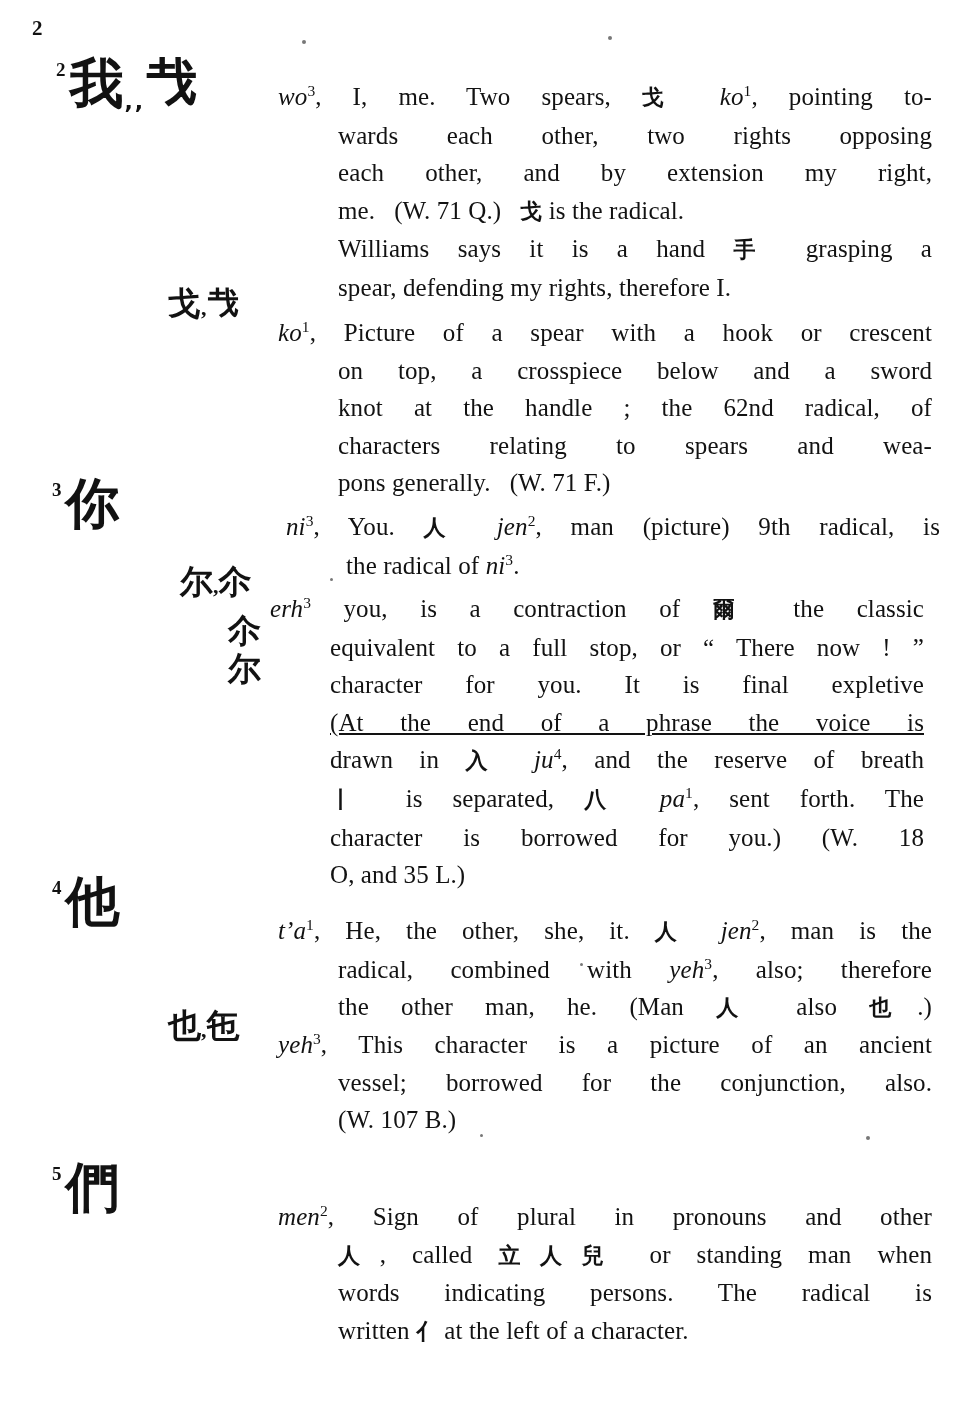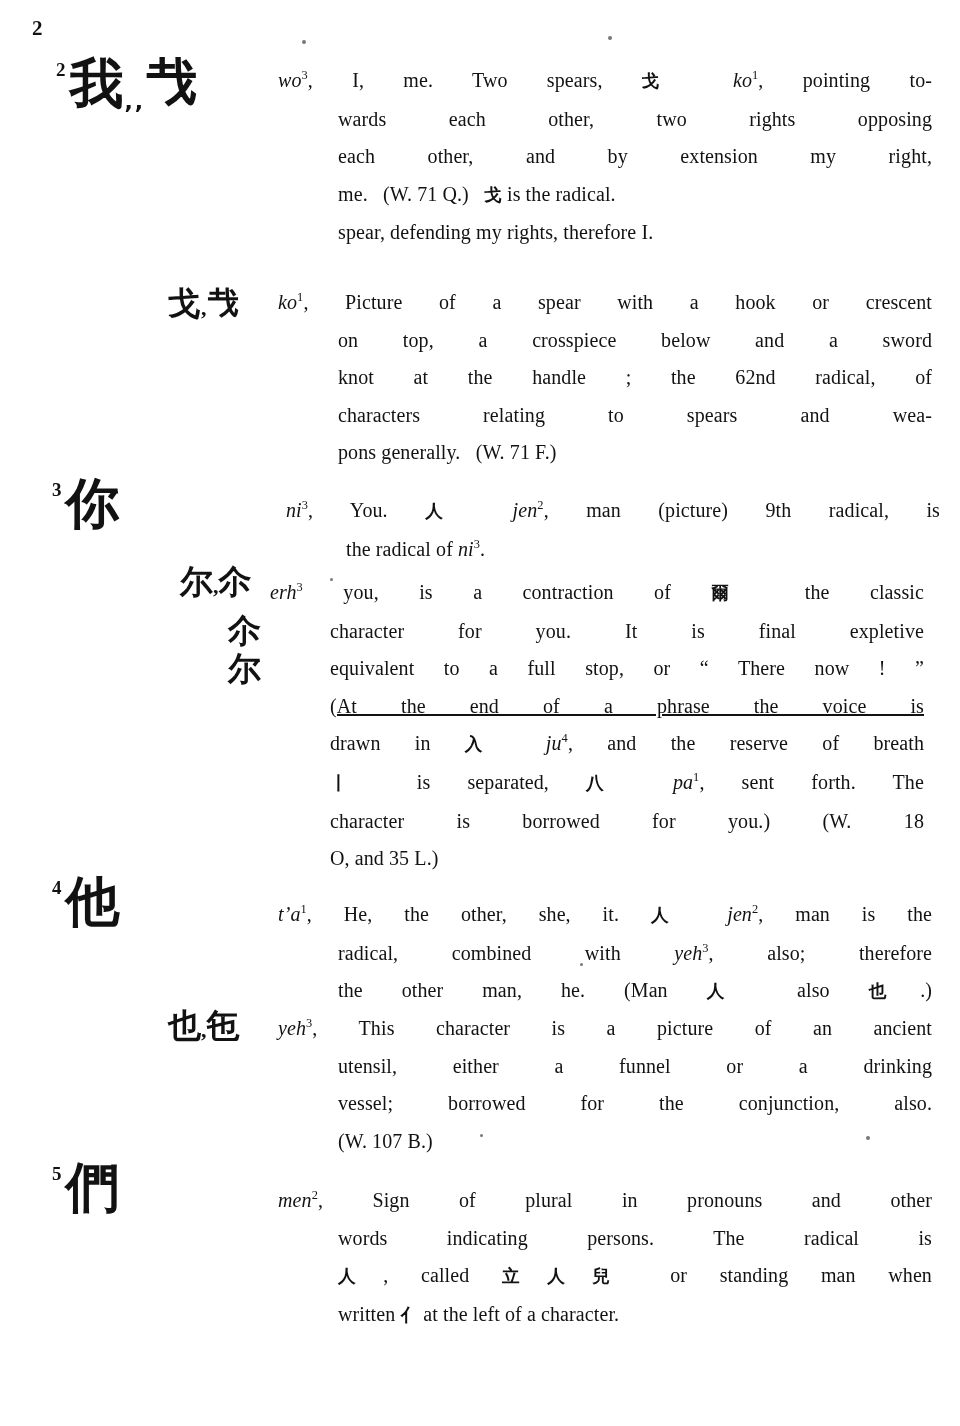--- a/index.html
+++ b/index.html
@@ -84,25 +84,26 @@
     font-family: "DejaVu Sans", sans-serif;
     font-weight: bold;
     font-size: 33px;
     line-height: 1.16;
     text-align: center;
   }
 
   
   .para {
     position: absolute;
-    font-size: 20px;
+    font-size: 25px;
     line-height: 37.6px;
     text-align: justify;
     text-justify: inter-word;
     letter-spacing: 0.1px;
+    margin-top: 16px;
   }
   .para .ln {
     display: block;
     white-space: pre;
   }
   
   .para .jn {
     display: block;
     text-align: justify;
     text-align-last: justify;
@@ -144,28 +145,29 @@
       <span class="head-char">𢦐</span>
       <span class="head-char" style="font-size:22px; padding-top:34px;">,</span>
       <span class="head-char">𢦏</span>
     </div>
 
     <div class="para" style="left:278px; top:62px; width:654px;">
       <span class="jn"><span class="it">wo</span><span class="sup">3</span><span>, I, me.</span> <span>Two spears,</span> <span class="cjk">戈</span> <span class="it">ko</span><span class="sup">1</span><span>, pointing to-</span></span>
       <span class="jn" style="padding-left:60px;">wards each other, two rights opposing</span>
       <span class="jn" style="padding-left:60px;">each other, and by extension my right,</span>
       <span class="ln" style="padding-left:60px;"><span>me.</span>   <span>(W. 71 Q.)</span>   <span class="cjk">戈</span> <span>is the radical.</span></span>
+      <span class="jn" style="padding-left:60px;"><span>Williams says it is a hand</span> <span class="cjk">手</span> <span>grasping a</span></span>
       <span class="ln" style="padding-left:60px;">spear, defending my rights, therefore I.</span>
     </div>
 
     <div class="glyph-cluster" style="left:168px; top:286px;">
       <span>戈</span><span class="comma">,</span><span>𢦏</span>
     </div>
 
-    <div class="para" style="left:278px; top:284px; width:654px;">
+    <div class="para" style="left:278px; top:298px; width:654px;">
       <span class="jn"><span class="it">ko</span><span class="sup">1</span><span>, Picture of a spear with a hook or crescent</span></span>
       <span class="jn" style="padding-left:60px;">on top, a crosspiece below and a sword</span>
       <span class="jn" style="padding-left:60px;">knot at the handle ; the 62nd radical, of</span>
       <span class="jn" style="padding-left:60px;">characters relating to spears and wea-</span>
       <span class="ln" style="padding-left:60px;"><span>pons generally.</span>   <span>(W. 71 F.)</span></span>
     </div>
   </div>
 
   <div class="entry">
 
@@ -182,22 +184,22 @@
     <div class="glyph-cluster" style="left:180px; top:564px;">
       <span>尔</span><span class="comma">,</span><span>尒</span>
     </div>
     <div class="glyph-stack" style="left:228px; top:612px;">
       <div>尒</div>
       <div>尔</div>
     </div>
 
     <div class="para" style="left:270px; top:574px; width:654px;">
       <span class="jn"><span class="it">erh</span><span class="sup">3</span><span> you, is a contraction of</span> <span class="cjk">爾</span> <span>the classic</span></span>
+      <span class="jn" style="padding-left:60px;">equivalent to a full stop, or “ There now ! ”</span>
       <span class="jn" style="padding-left:60px;"><span>character for you.</span>   <span>It is final expletive</span></span>
-      <span class="jn" style="padding-left:60px;">equivalent to a full stop, or “ There now ! ”</span>
       <span class="jn" style="padding-left:60px;text-decoration:underline;">(At the end of a phrase the voice is</span>
       <span class="jn" style="padding-left:60px;"><span>drawn in</span> <span class="cjk">入</span> <span class="it">ju</span><span class="sup">4</span><span>, and the reserve of breath</span></span>
       <span class="jn" style="padding-left:60px;"><span class="cjk">丨</span> <span>is separated,</span> <span class="cjk">八</span> <span class="it">pa</span><span class="sup">1</span><span>, sent forth.</span> <span>The</span></span>
       <span class="jn" style="padding-left:60px;"><span>character is borrowed for you.)</span>   <span>(W. 18</span></span>
       <span class="ln" style="padding-left:60px;">O, and 35 L.)</span>
     </div>
   </div>
 
   <div class="entry">
 
@@ -211,34 +213,33 @@
       <span class="jn" style="padding-left:60px;"><span>radical, combined with </span><span class="it">yeh</span><span class="sup">3</span><span>, also; therefore</span></span>
       <span class="jn" style="padding-left:60px;"><span>the other man, he.</span>  <span>(Man</span> <span class="cjk">人</span> <span>also</span> <span class="cjk">也</span><span>.)</span></span>
     </div>
 
     <div class="glyph-cluster" style="left:168px; top:1008px;">
       <span>也</span><span class="comma">,</span><span>㐌</span>
     </div>
 
     <div class="para" style="left:278px; top:1010px; width:654px;">
       <span class="jn"><span class="it">yeh</span><span class="sup">3</span><span>, This character is a picture of an ancient</span></span>
-      <span class="jn" style="padding-left:60px;">utensil, either a funnel or a drinking</span>
       <span class="jn" style="padding-left:60px;">vessel; borrowed for the conjunction, also.</span>
       <span class="ln" style="padding-left:60px;">(W. 107 B.)</span>
     </div>
   </div>
 
   <div class="entry">
 
     <div class="headword" style="left:52px; top:1162px;">
       <span class="entry-num">5</span>
       <span class="head-char">們</span>
     </div>
 
     <div class="para" style="left:278px; top:1182px; width:654px;">
       <span class="jn"><span class="it">men</span><span class="sup">2</span><span>, Sign of plural in pronouns and other</span></span>
+      <span class="jn" style="padding-left:60px;"><span class="cjk">人</span><span>, called</span> <span class="cjk">立人兒</span> <span>or standing man when</span></span>
       <span class="jn" style="padding-left:60px;"><span>words indicating persons.</span>   <span>The radical is</span></span>
-      <span class="jn" style="padding-left:60px;"><span class="cjk">人</span><span>, called</span> <span class="cjk">立人兒</span> <span>or standing man when</span></span>
       <span class="ln" style="padding-left:60px;"><span>written</span> <span class="cjk">亻</span> <span>at the left of a character.</span></span>
     </div>
   </div>
 
 </div>
 
 </body></html>

